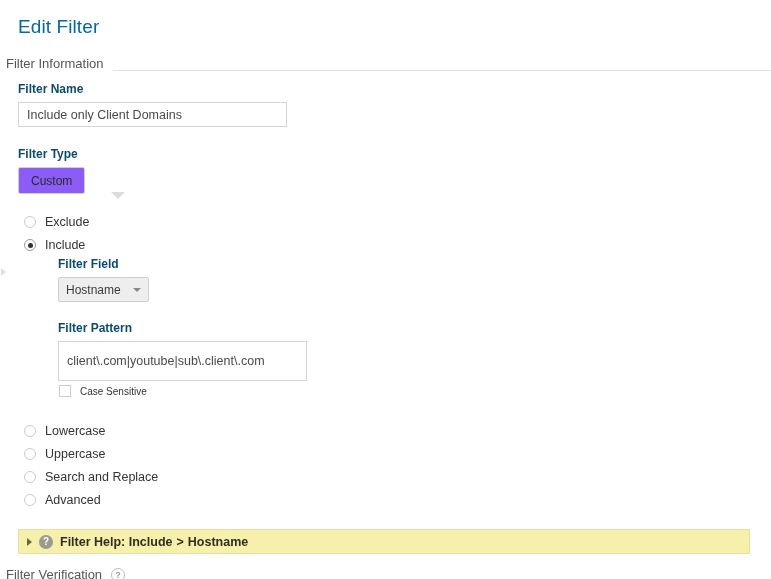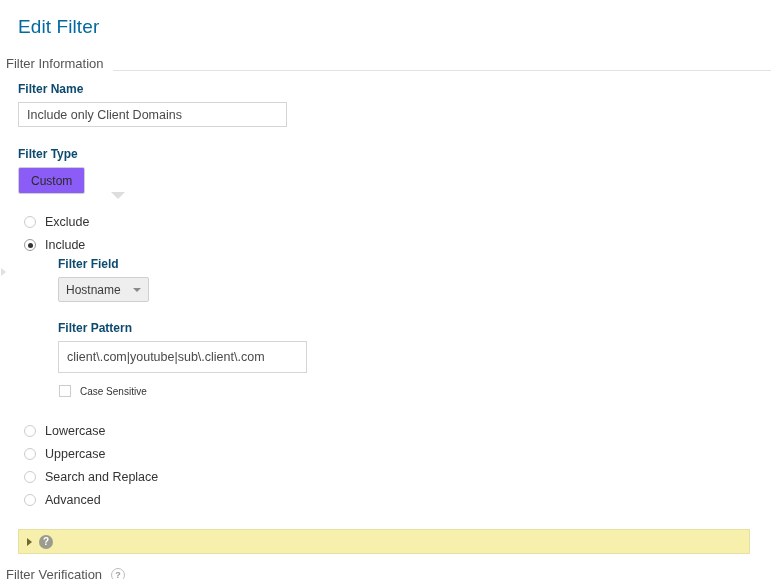--- a/index.html
+++ b/index.html
@@ -89,21 +89,21 @@
   #filter-name-input {
     left: 18px;
     top: 102px;
     width: 269px;
     height: 25px;
   }
   #filter-pattern-input {
     left: 58px;
     top: 341px;
     width: 249px;
-    height: 32px;
+    height: 40px;
   }
 
   
   .segmented {
     position: absolute;
     left: 18px;
     top: 167px;
     display: flex;
     border: 1px solid #cfcfcf;
     border-radius: 2px;
@@ -358,20 +358,23 @@
 </div>
 
 <div class="radio-row" id="radio-advanced">
   <span class="radio-mark"></span>
   <span>Advanced</span>
 </div>
 
 <div class="help-bar">
   <span class="twisty"></span>
   <span class="qmark">?</span>
+  <span class="help-text">
+    <span>Filter Help: Include</span><span class="sep">&gt;</span><span>Hostname</span>
+  </span>
 </div>
 
 <div class="section-head" id="filter-verification-head">
   <span>Filter Verification</span>
   <span class="help-dot">?</span>
   <span class="rule"></span>
 </div>
 
 <div class="edge-handle"></div>
 

